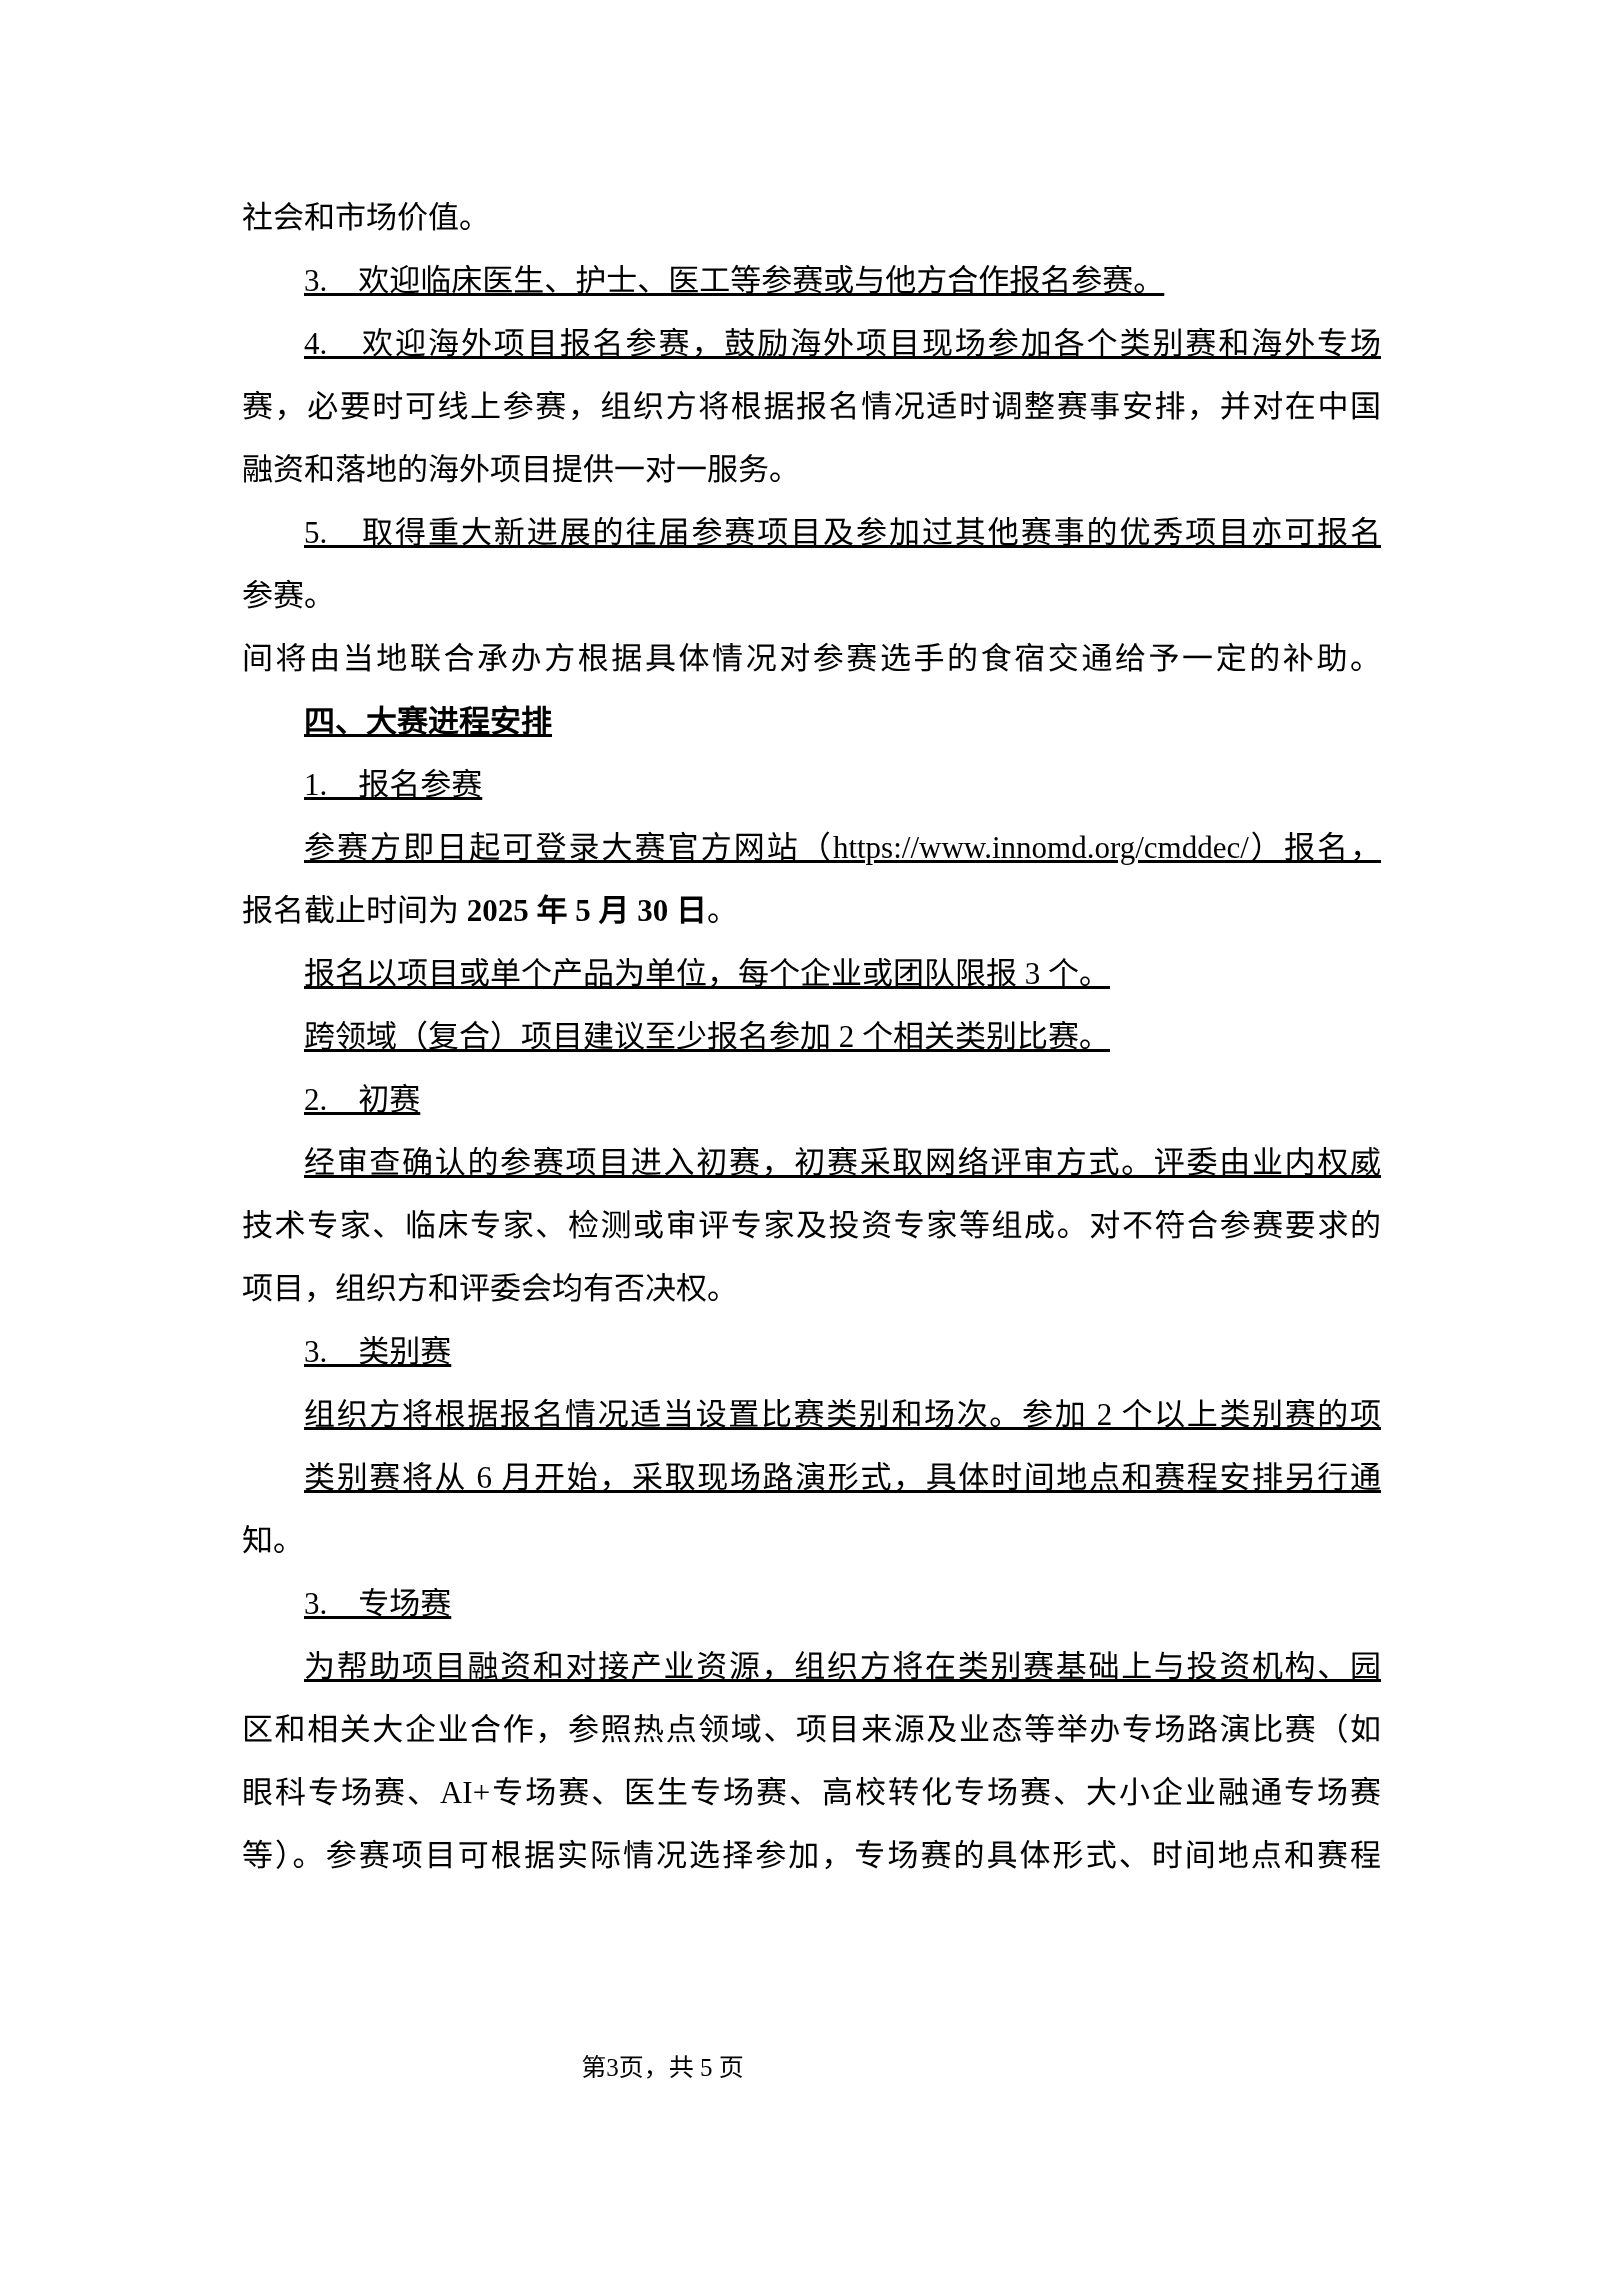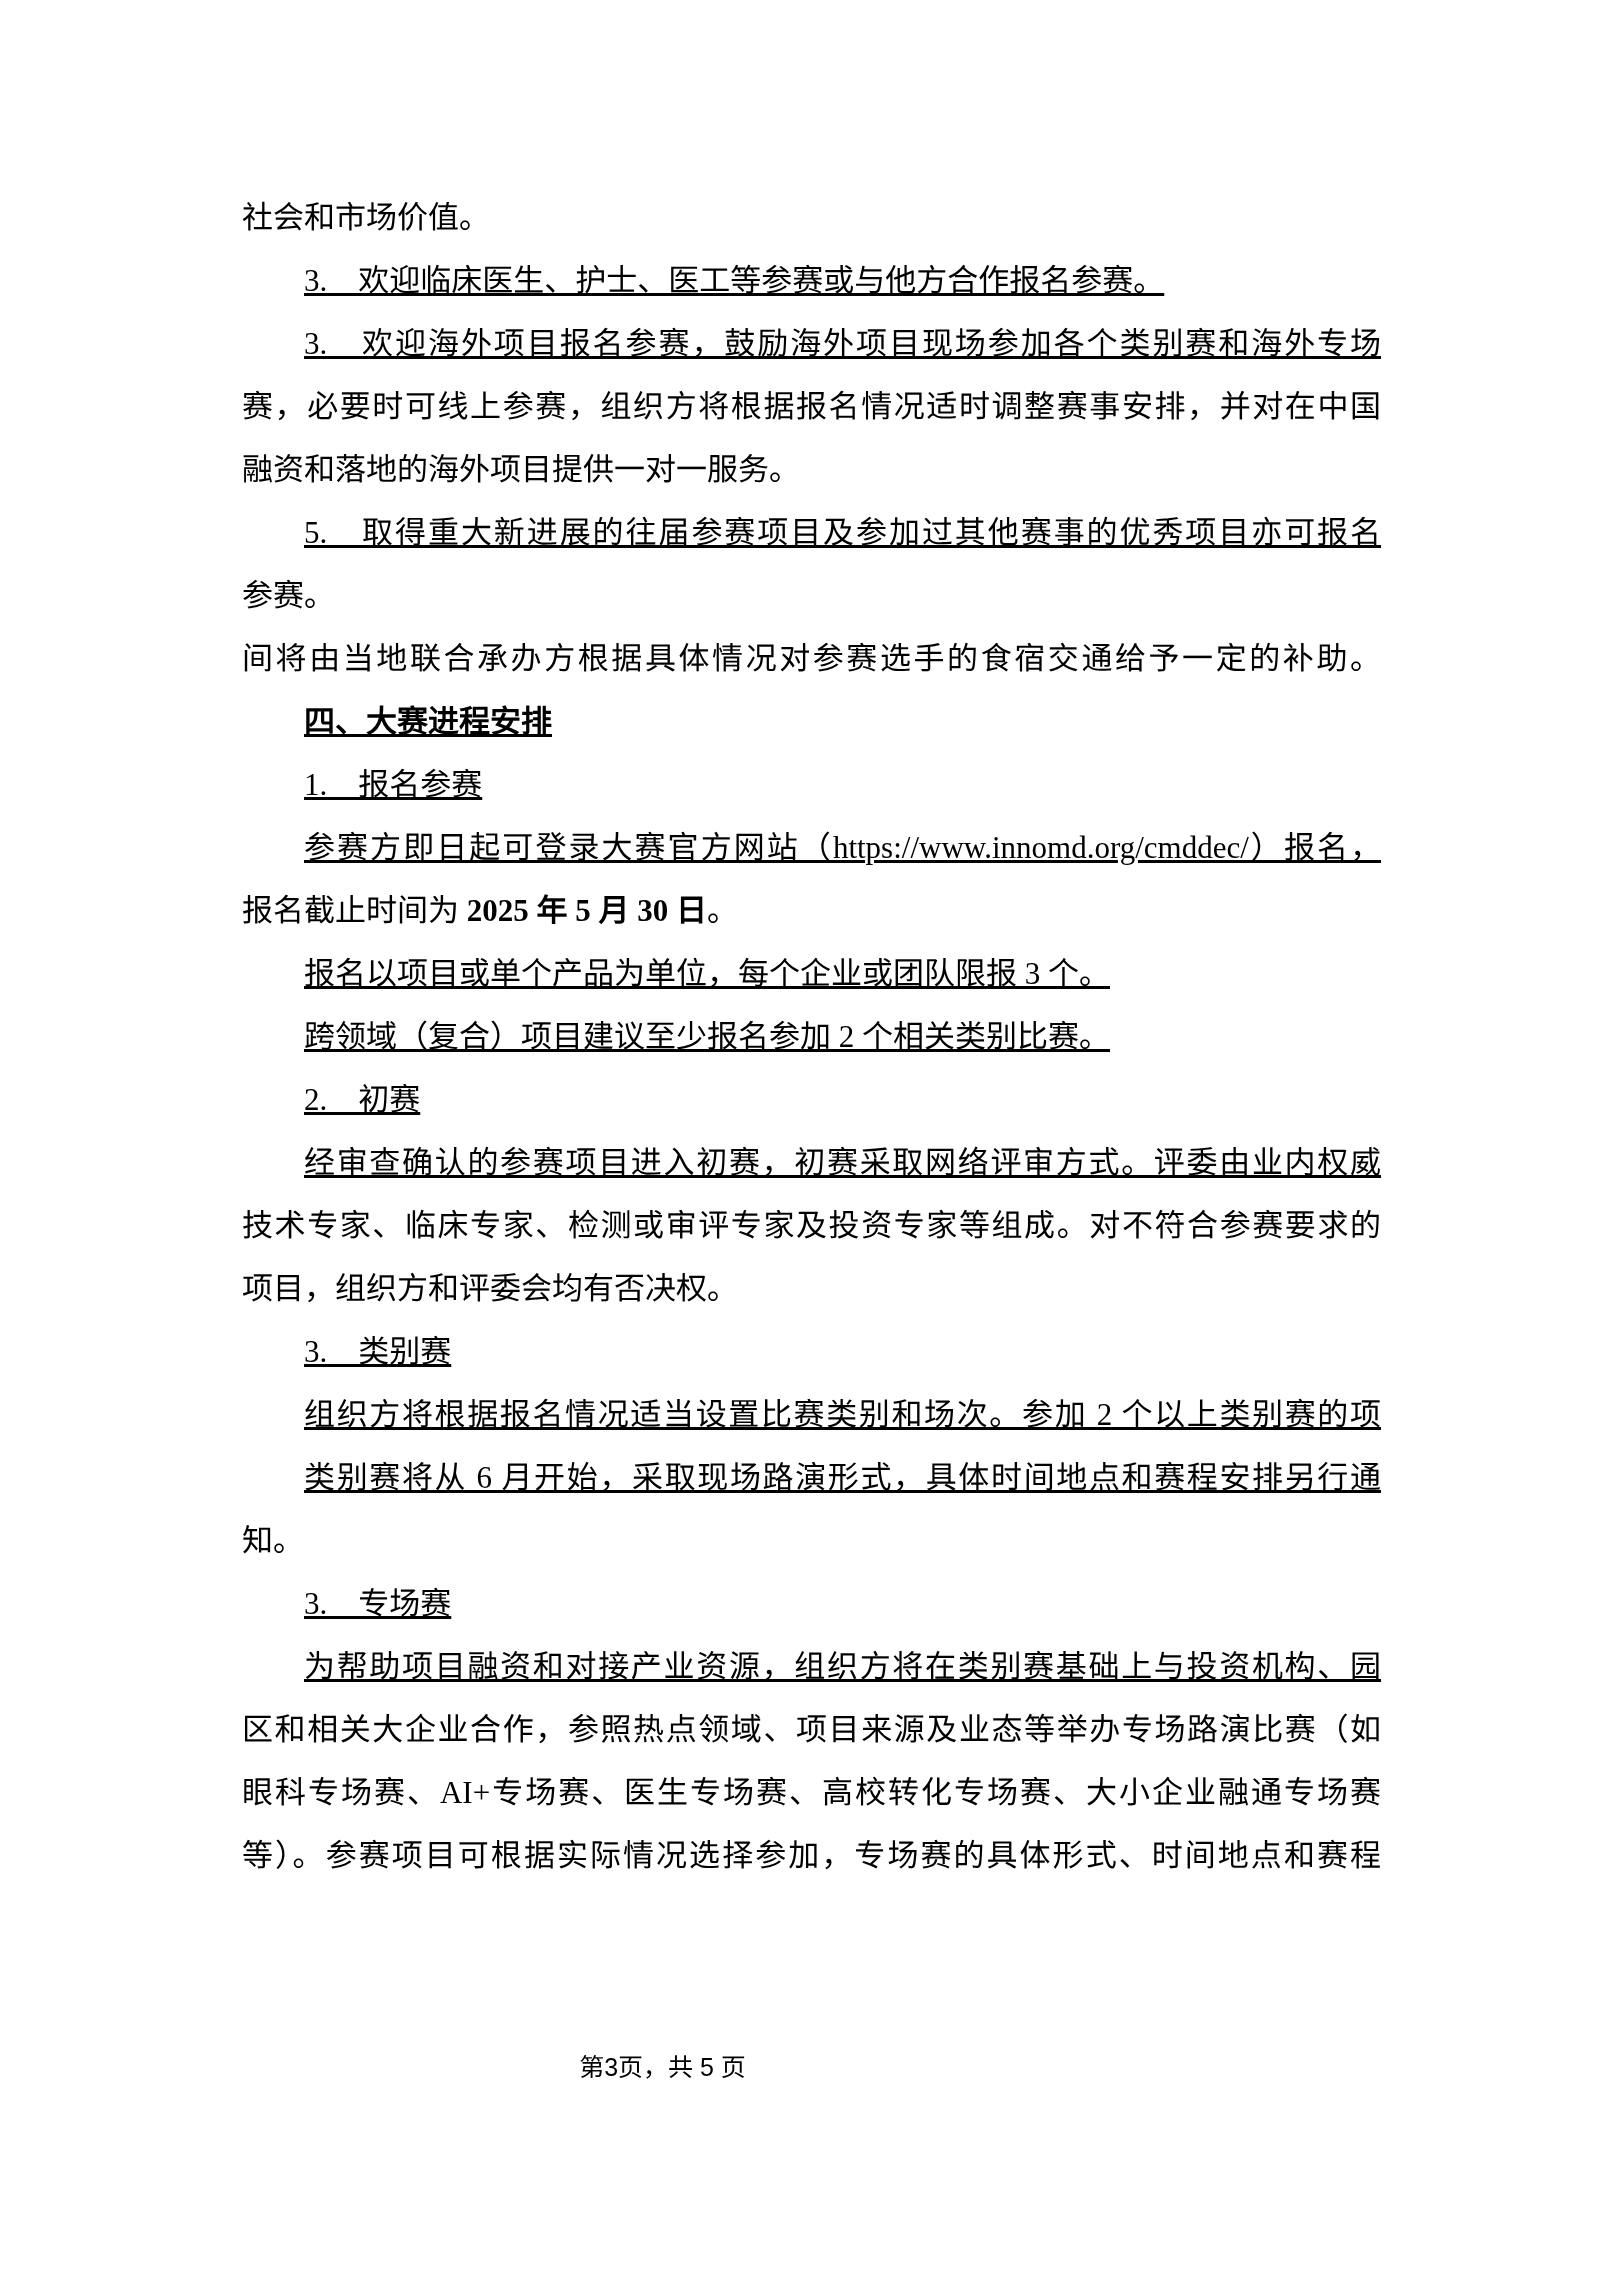--- a/index.html
+++ b/index.html
@@ -49,31 +49,31 @@
   .b { font-weight: bold; }
   .footer {
     position: absolute;
     left: 0;
     top: 2053px;
     width: 1325px;
     text-align: center;
     font-size: 25px;
     line-height: 29px;
     color: #000000;
-    font-family: Liberation Sans, sans-serif;
+    font-family: Liberation Serif, serif;
   }
 </style>
 </head>
 <body>
 
 <div class="page">
   <div class="content">
       <div class="line">社会和市场价值。</div>
       <div class="line ind">3.　欢迎临床医生、护士、医工等参赛或与他方合作报名参赛。</div>
-      <div class="line j ind">3.　欢迎海外项目报名参赛，鼓励海外项目现场参加各个类别赛和海外专场</div>
+      <div class="line j ind">4.　欢迎海外项目报名参赛，鼓励海外项目现场参加各个类别赛和海外专场</div>
       <div class="line j">赛，必要时可线上参赛，组织方将根据报名情况适时调整赛事安排，并对在中国</div>
       <div class="line">融资和落地的海外项目提供一对一服务。</div>
       <div class="line j ind">5.　取得重大新进展的往届参赛项目及参加过其他赛事的优秀项目亦可报名</div>
       <div class="line">参赛。</div>
       <div class="line j">间将由当地联合承办方根据具体情况对参赛选手的食宿交通给予一定的补助。</div>
       <div class="line ind h">四、大赛进程安排</div>
       <div class="line ind">1.　报名参赛</div>
       <div class="line j ind">参赛方即日起可登录大赛官方网站（https://www.innomd.org/cmddec/）报名，</div>
       <div class="line"><span>报名截止时间为 </span><span class="b">2025 年 5 月 30 日</span><span>。</span></div>
       <div class="line ind">报名以项目或单个产品为单位，每个企业或团队限报 3 个。</div>

